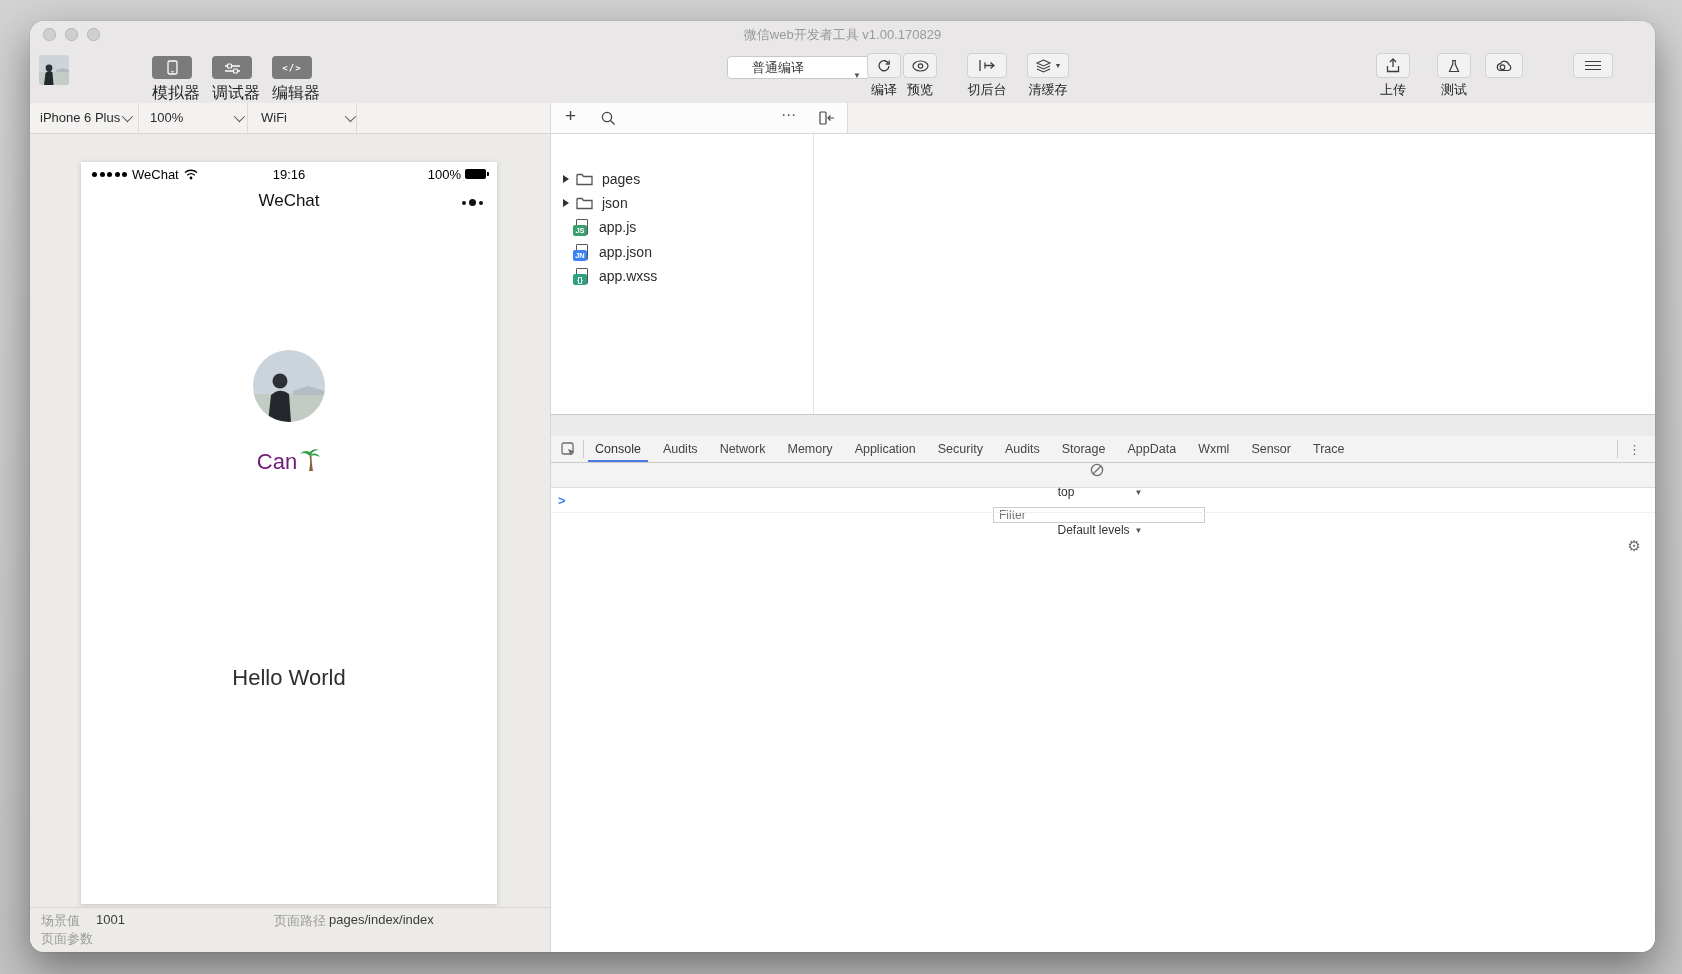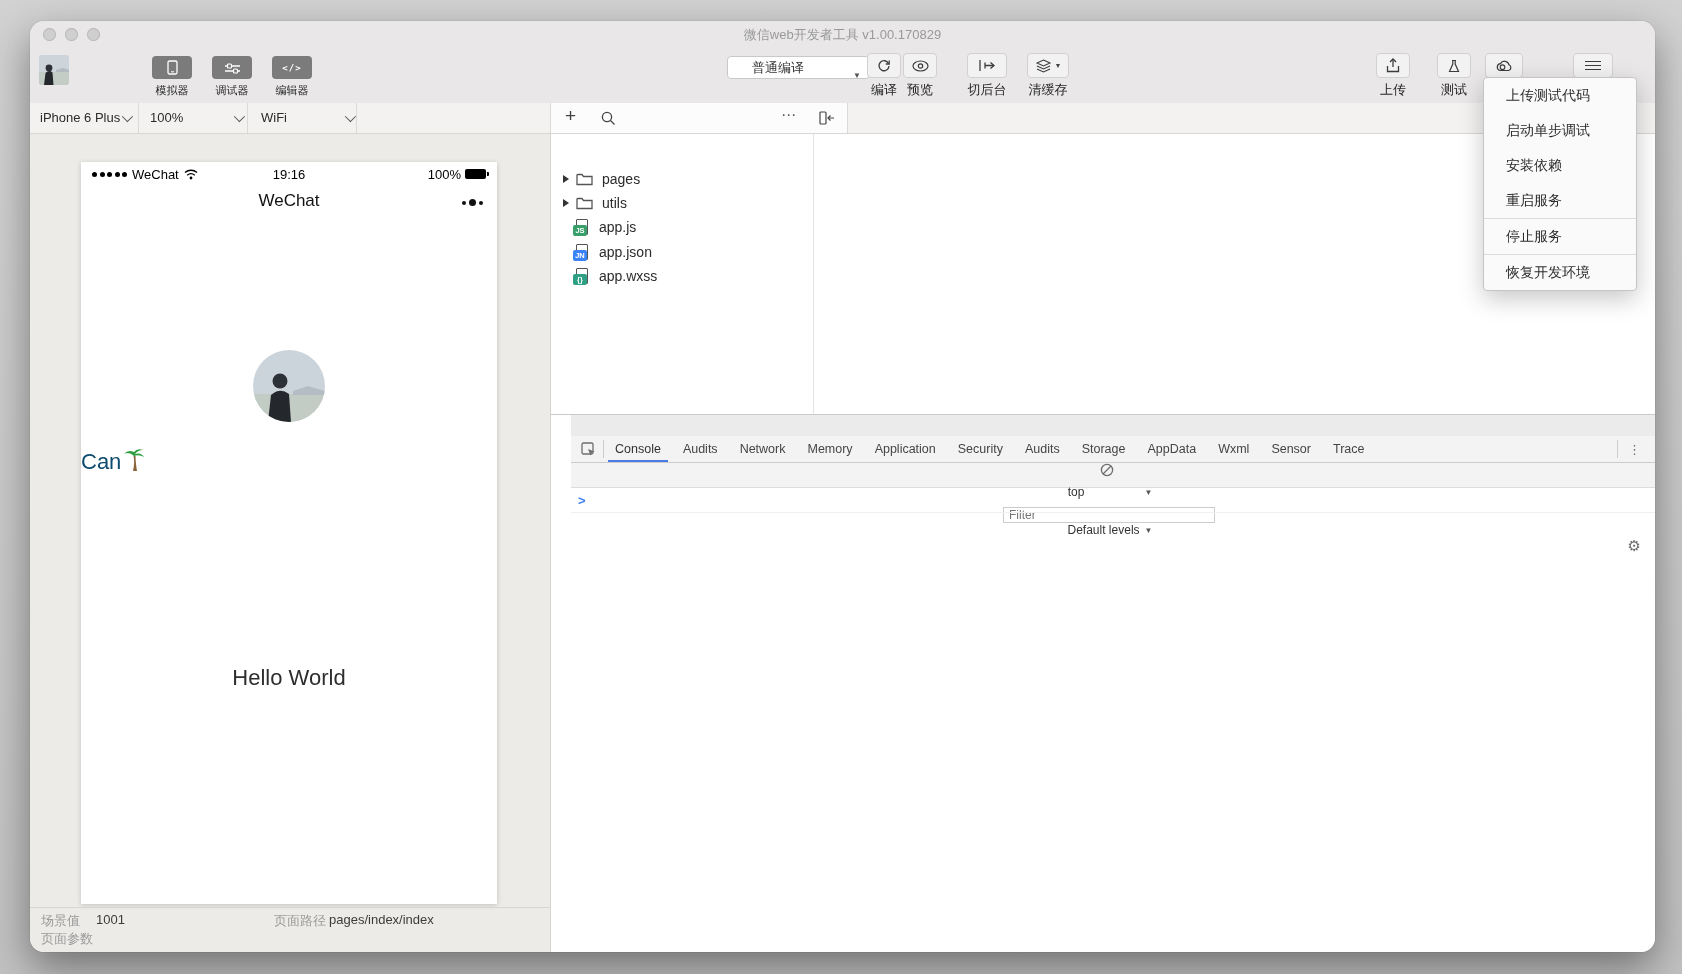--- a/index.html
+++ b/index.html
@@ -18,21 +18,21 @@
     background:#cfcfcf;box-shadow:inset 0 0 0 1px #b9b9b9;}
   .tl.c1{left:13px}.tl.c2{left:35px}.tl.c3{left:57px}
   .win-title{position:absolute;top:0;left:0;right:0;height:27px;line-height:27px;
     text-align:center;font-size:13px;color:#9a9a9a;}
   
   .toolbar{position:absolute;top:27px;left:0;right:0;height:55px;background:#e9e7e8;}
   .user-avatar{position:absolute;left:9px;top:7px;width:30px;height:30px;border-radius:3px;overflow:hidden;}
   .tool-btn{position:absolute;top:8px;width:40px;text-align:center;cursor:default;}
   .tb-icon{width:40px;height:23px;background:#7b7b7b;border-radius:4px;
     display:flex;align-items:center;justify-content:center;}
-  .tb-label{font-size:11px;color:#262626;margin-top:4px;white-space:nowrap;}
+  .tb-label{font-size:16px;color:#262626;margin-top:4px;white-space:nowrap;}
   .code-glyph{color:#fff;font-size:9px;font-weight:bold;letter-spacing:1px;font-family:"DejaVu Sans Mono",monospace;}
   .compile-select{position:absolute;left:697px;top:8px;width:143px;height:23px;
     background:#fff;border:1px solid #c9c9c9;border-radius:4px;box-sizing:border-box;
     font-size:13px;color:#333;line-height:21px;padding-left:24px;}
   .compile-select .caret{position:absolute;right:8px;top:8px;font-size:8px;color:#555;}
   .action{position:absolute;top:5px;text-align:center;}
   .a-box{height:25px;border:1px solid #d2d0d0;border-radius:4px;background:#f3f2f2;
     display:flex;align-items:center;justify-content:center;box-sizing:border-box;}
   .a-label{font-size:13px;color:#262626;margin-top:3px;white-space:nowrap;}
   .mini-caret{font-size:7px;color:#444;margin-left:3px;}
@@ -63,41 +63,41 @@
   .bat{width:21px;height:10px;background:#000;border-radius:2px;position:relative;}
   .bat:after{content:"";position:absolute;right:-3px;top:3px;width:2px;height:4px;background:#000;border-radius:0 1px 1px 0;}
   .p-nav{position:absolute;top:24px;left:0;right:0;height:32px;}
   .p-nav-title{position:absolute;left:0;right:0;top:0;height:32px;line-height:30px;
     text-align:center;font-size:17px;color:#111;}
   .p-more{position:absolute;right:14px;top:13px;display:flex;align-items:center;gap:3px;}
   .p-more .d-s{width:4px;height:4px;border-radius:50%;background:#111;}
   .p-more .d-b{width:7px;height:7px;border-radius:50%;background:#111;}
   .p-avatar{position:absolute;top:188px;left:50%;transform:translateX(-50%);
     width:72px;height:72px;border-radius:50%;overflow:hidden;}
-  .p-name{position:absolute;top:286px;left:0;right:0;font-size:22px;color:#0c4a6e;}
+  .p-name{position:absolute;top:286px;left:0;right:0;text-align:center;font-size:22px;color:#701a75;}
   .p-hello{position:absolute;top:503px;left:0;right:0;text-align:center;font-size:22px;color:#2e2e2e;}
   .sim-footer{position:absolute;left:0;right:0;bottom:0;height:44px;border-top:1px solid #d8d6d2;font-size:13px;}
   .sf{position:absolute;white-space:nowrap;}
   .sf-label{color:#9b9b9b;} .sf-value{color:#3c3c3c;}
   
   .file-panel{position:absolute;left:520px;top:113px;width:264px;height:280px;background:#fff;
     border-left:1px solid #d6d4d0;border-right:1px solid #e3e3e3;box-sizing:border-box;}
   .tree-row{position:absolute;left:0;height:24px;display:flex;align-items:center;font-size:14px;color:#2b2b2b;}
   .disc{width:0;height:0;border-left:6px solid #333;border-top:4px solid transparent;
     border-bottom:4px solid transparent;margin-right:7px;}
   .tree-name{margin-left:9px;}
   .file-ic{position:relative;width:17px;height:17px;flex:0 0 17px;}
   .file-ic .page{position:absolute;left:3px;top:0;width:10px;height:14px;border:1.5px solid #555;border-radius:1px;}
   .file-ic .badge{position:absolute;left:0;bottom:0;width:14px;height:11px;border-radius:2px;
     color:#fff;font-size:7.5px;font-weight:bold;display:flex;align-items:center;justify-content:center;
     font-family:"Liberation Sans",sans-serif;}
   .editor{position:absolute;left:818px;top:113px;right:0;height:280px;background:#fff;}
   
   .devtools{position:absolute;left:520px;top:393px;right:0;bottom:0;background:#fff;
-    border-top:1px solid #c9c9c9;border-left:1px solid #d6d4d0;box-sizing:border-box;padding-left:20px;}
+    border-top:1px solid #c9c9c9;border-left:1px solid #d6d4d0;box-sizing:border-box;}
   .dt-gap{height:21px;background:#ebebeb;}
   .dt-tabs{height:27px;background:#f3f3f3;border-bottom:1px solid #ccc;display:flex;
     align-items:stretch;padding-left:8px;box-sizing:border-box;}
   .dt-insp{display:flex;align-items:center;padding:0 7px 0 2px;}
   .dt-sep{width:1px;background:#ccc;margin:4px 0;}
   .dt-tab{display:flex;align-items:center;padding:0 11px;font-size:12.5px;color:#454545;
     position:relative;cursor:default;}
   .dt-tab.active{color:#333;}
   .dt-tab.active:after{content:"";position:absolute;left:4px;right:4px;bottom:0;height:2px;background:#4a7be4;}
   .dt-spacer{flex:1;}
@@ -353,21 +353,21 @@
       <svg width="17" height="14" viewBox="0 0 17 14">
           <path d="M1 3 L1 12.5 L16 12.5 L16 4.5 L7.5 4.5 L6 2.5 L2 2.5 Z" fill="none" stroke="#555" stroke-width="1.3"></path>
         </svg>
       <span class="tree-name">pages</span>
     </div>
     <div class="tree-row" style="top:57px;left:12px">
       <div class="disc"></div>
       <svg width="17" height="14" viewBox="0 0 17 14">
           <path d="M1 3 L1 12.5 L16 12.5 L16 4.5 L7.5 4.5 L6 2.5 L2 2.5 Z" fill="none" stroke="#555" stroke-width="1.3"></path>
         </svg>
-      <span class="tree-name">utils</span>
+      <span class="tree-name">json</span>
     </div>
     <div class="tree-row" style="top:81px;left:22px">
       <div class="file-ic">
         <div class="page"></div>
         <div class="badge" style="background:#3aa06b">JS</div>
       </div>
       <span class="tree-name">app.js</span>
     </div>
     <div class="tree-row" style="top:106px;left:22px">
       <div class="file-ic">
@@ -431,22 +431,14 @@
         <span>Default levels</span>
         <span style="font-size:8px;color:#555">▼</span>
       </div>
       <div class="gear">⚙</div>
     </div>
     <div class="dt-console">
       <div class="prompt">&gt;</div>
     </div>
   </div>
 
-  <div class="overflow-menu">
-    <div class="menu-item">上传测试代码</div>
-    <div class="menu-item">启动单步调试</div>
-    <div class="menu-item">安装依赖</div>
-    <div class="menu-item">重启服务</div>
-    <div class="menu-item septop">停止服务</div>
-    <div class="menu-item septop">恢复开发环境</div>
-  </div>
 
 </div>
 
 </body></html>

